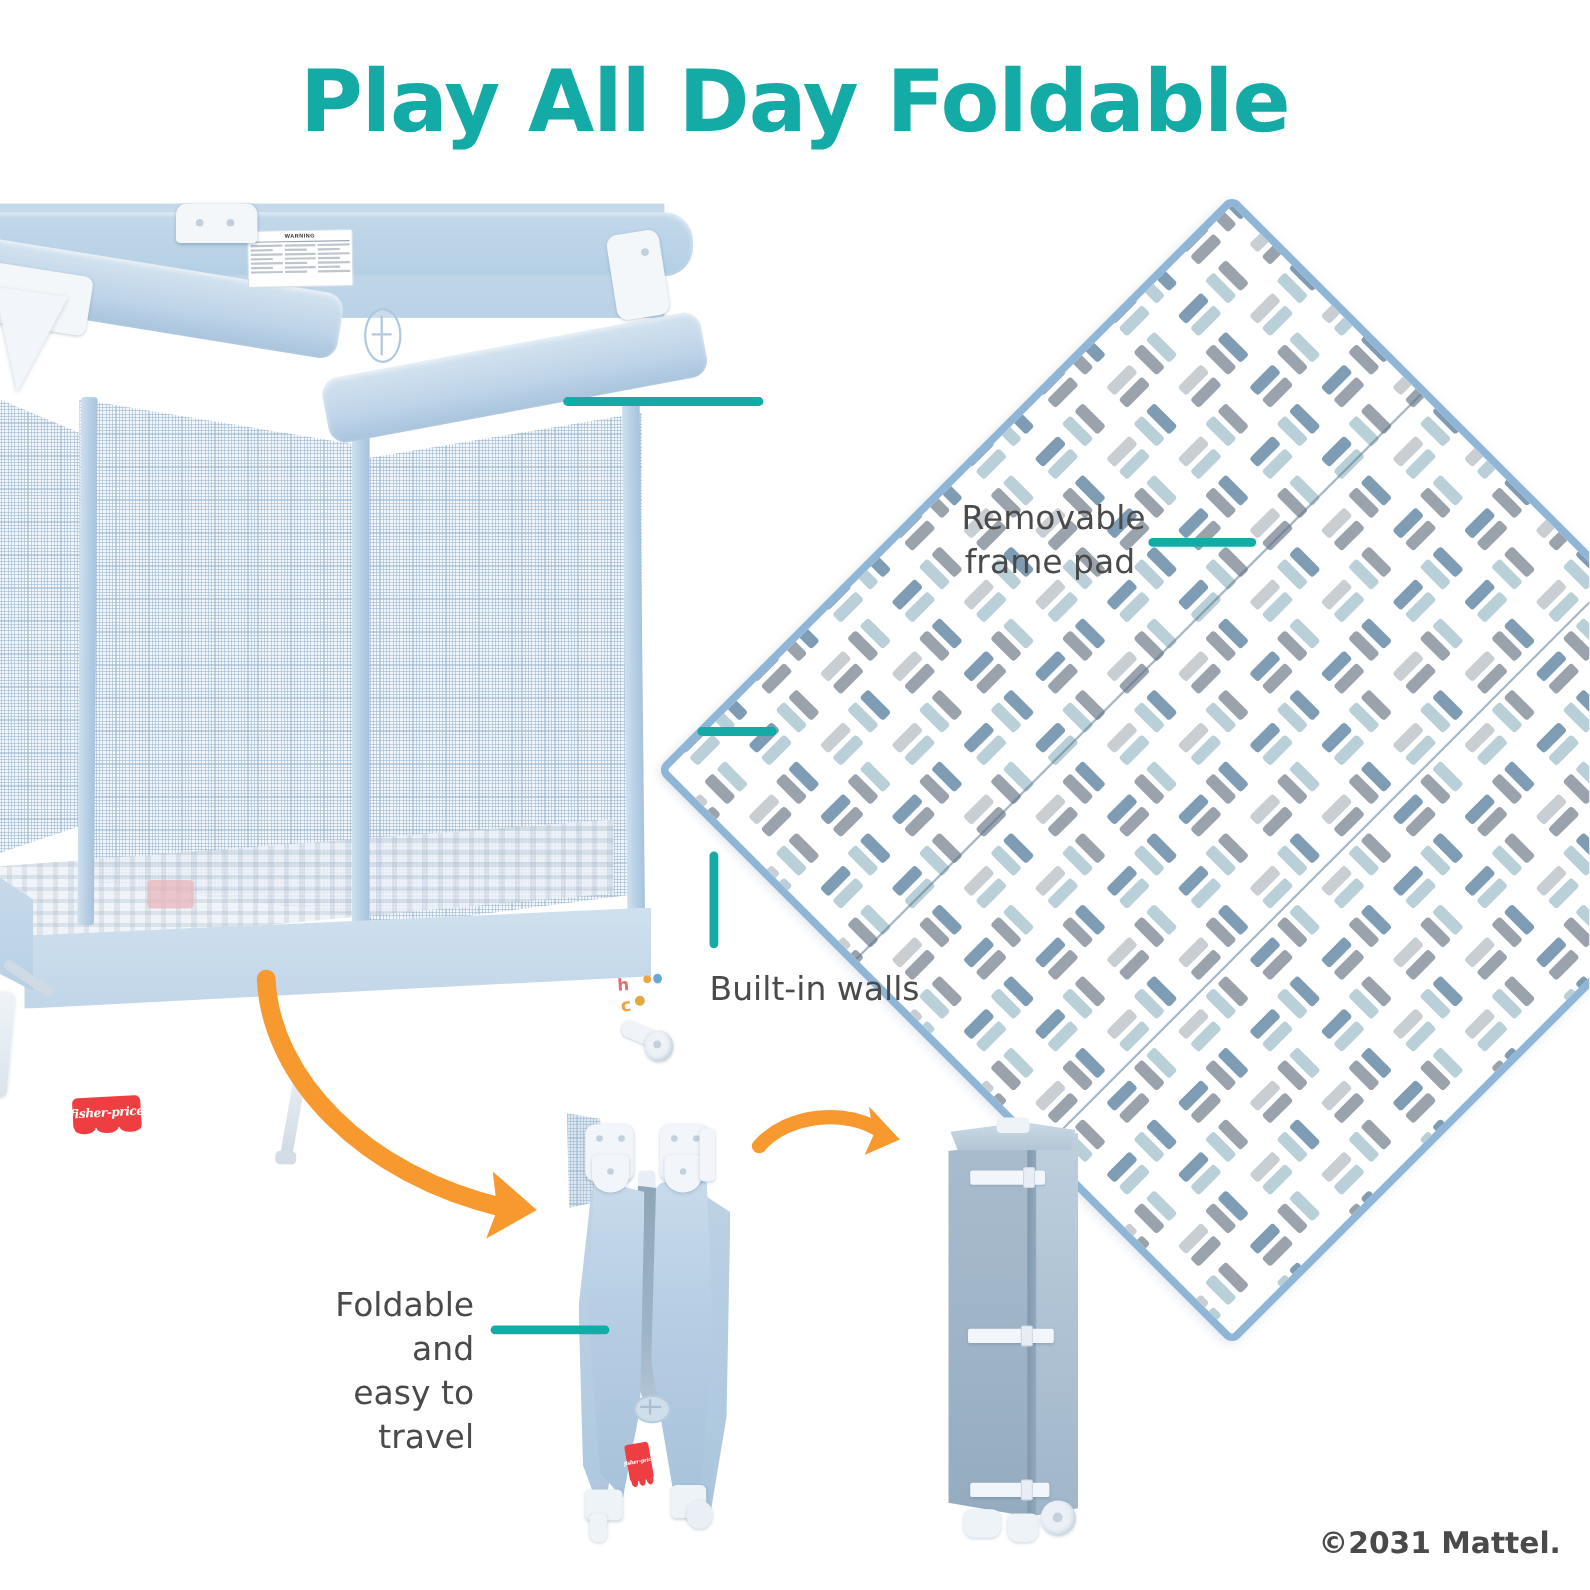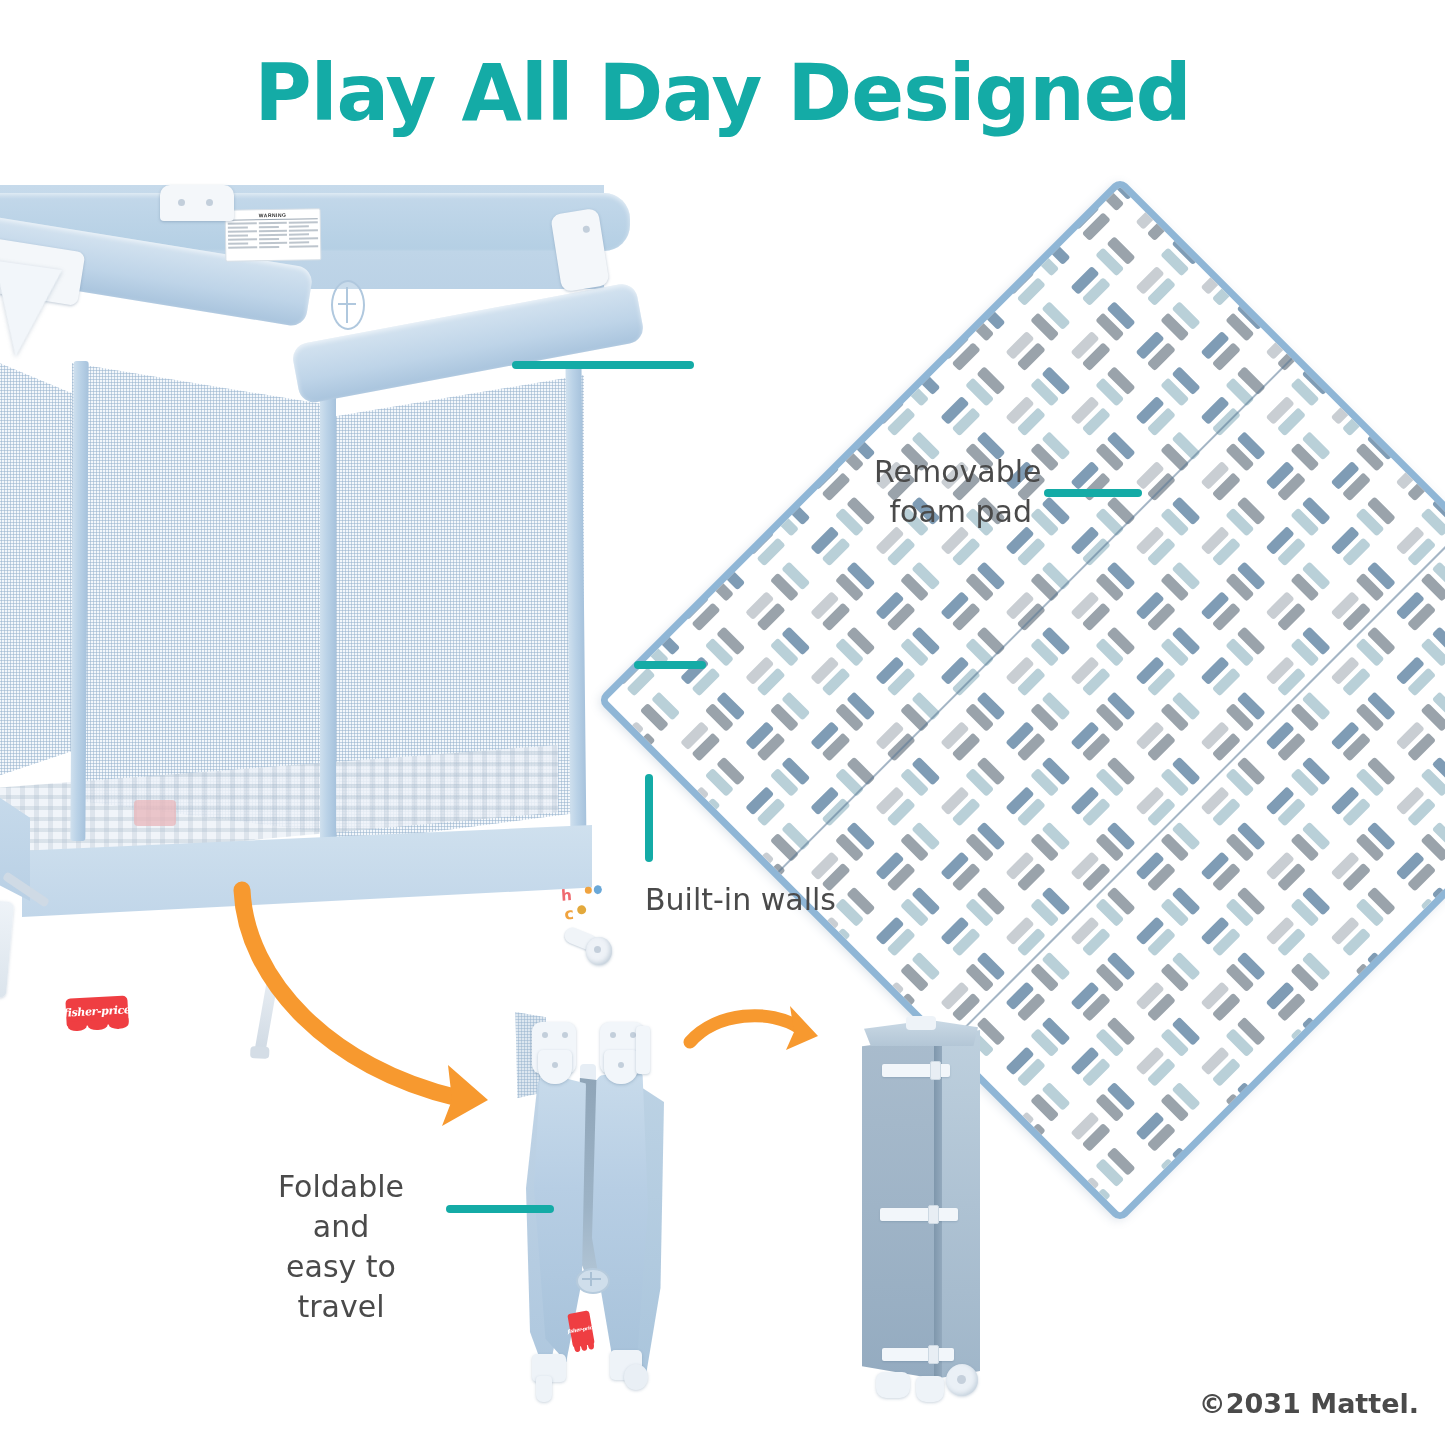--- a/index.html
+++ b/index.html
@@ -54,21 +54,21 @@
 
   #cl-foam-text   { left: 874px;  top: 452px; text-align: right; width: 158px; }
   #cl-foam-line   { left: 1044px; top: 489px; width: 98px; }
 
   #cl-frame-text  { left: 728px;  top: 623px; }
   #cl-frame-line  { left: 634px;  top: 661px; width: 72px; }
 
   #cl-wheels-text { left: 645px;  top: 880px; }
   #cl-wheels-line { left: 645px;  top: 774px; height: 88px; }
 
-  #cl-fold-text   { left: 251px;  top: 1167px; text-align: center; width: 180px; }
+  #cl-fold-text   { left: 251px;  top: 1167px; text-align: right; width: 180px; }
   #cl-fold-line   { left: 446px;  top: 1205px; width: 108px; }
 
   
   #copyright {
     position: absolute;
     right: 26px;
     bottom: 26px;
     font-size: 27px;
     font-weight: bold;
     color: #4a4a4a;
@@ -665,21 +665,21 @@
   
   .arrow-svg { position: absolute; }
   #arrow-big   { left: 190px; top: 860px; }
   #arrow-small { left: 678px; top: 998px; }
 </style>
 </head>
 <body>
 
 <div id="page">
 
-  <div id="title">Play All Day Designed</div>
+  <div id="title">Play All Day Foldable</div>
 
   <div id="playard">
 
     <div id="rail-back" class="rail"></div>
     <div id="inner-back"></div>
 
     <div class="mesh" id="mesh-left"></div>
     <div class="mesh" id="mesh-front-left"></div>
     <div class="mesh" id="mesh-front-right"></div>
 
@@ -1483,21 +1483,21 @@
   </svg>
 
   <svg class="arrow-svg" id="arrow-small" width="160" height="90" viewBox="0 0 160 90">
     <path d="M12 44 C 38 14, 92 10, 122 30" fill="none" stroke="#f7992f" stroke-width="13" stroke-linecap="round"></path>
     <path d="M112 8 L 140 38 L 108 52 L 116 34 Z" fill="#f7992f"></path>
   </svg>
 
   <div class="callout-line h" id="cl-mesh-line"></div>
 
   <div class="callout-text" id="cl-foam-text">Removable
-foam pad</div>
+frame pad</div>
   <div class="callout-line h" id="cl-foam-line"></div>
 
   <div class="callout-line h" id="cl-frame-line"></div>
 
   <div class="callout-text" id="cl-wheels-text">Built-in walls</div>
   <div class="callout-line v" id="cl-wheels-line"></div>
 
   <div class="callout-text" id="cl-fold-text">Foldable and
 easy to travel</div>
   <div class="callout-line h" id="cl-fold-line"></div>

